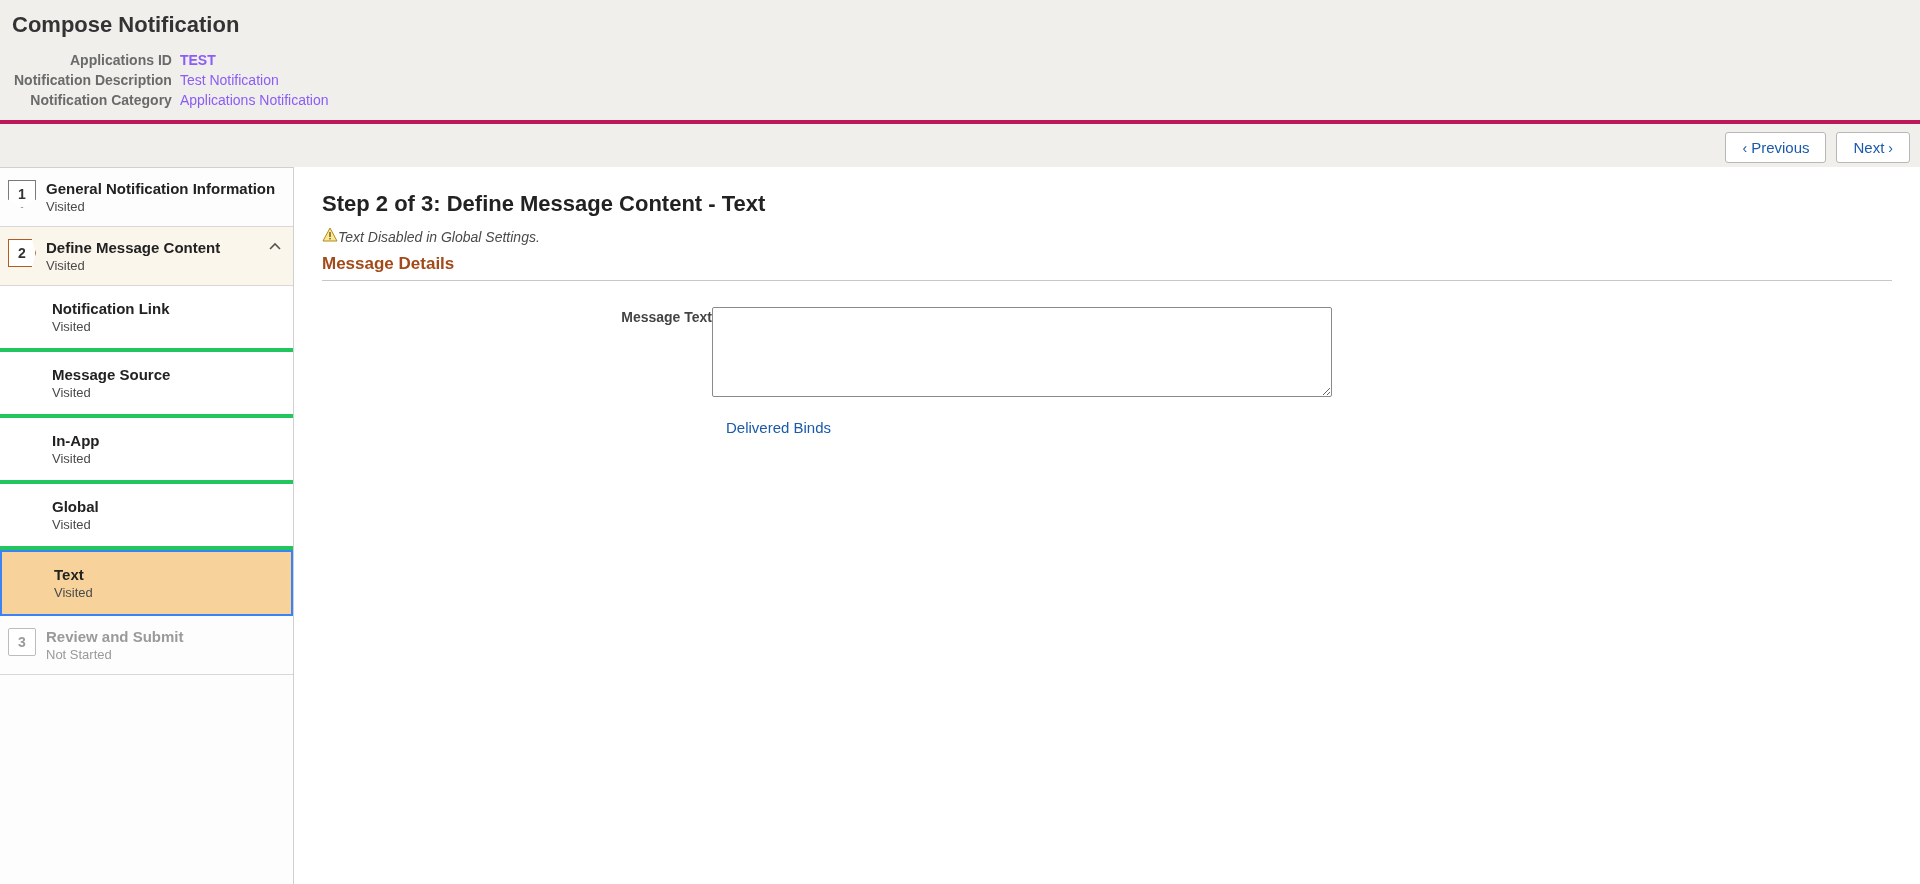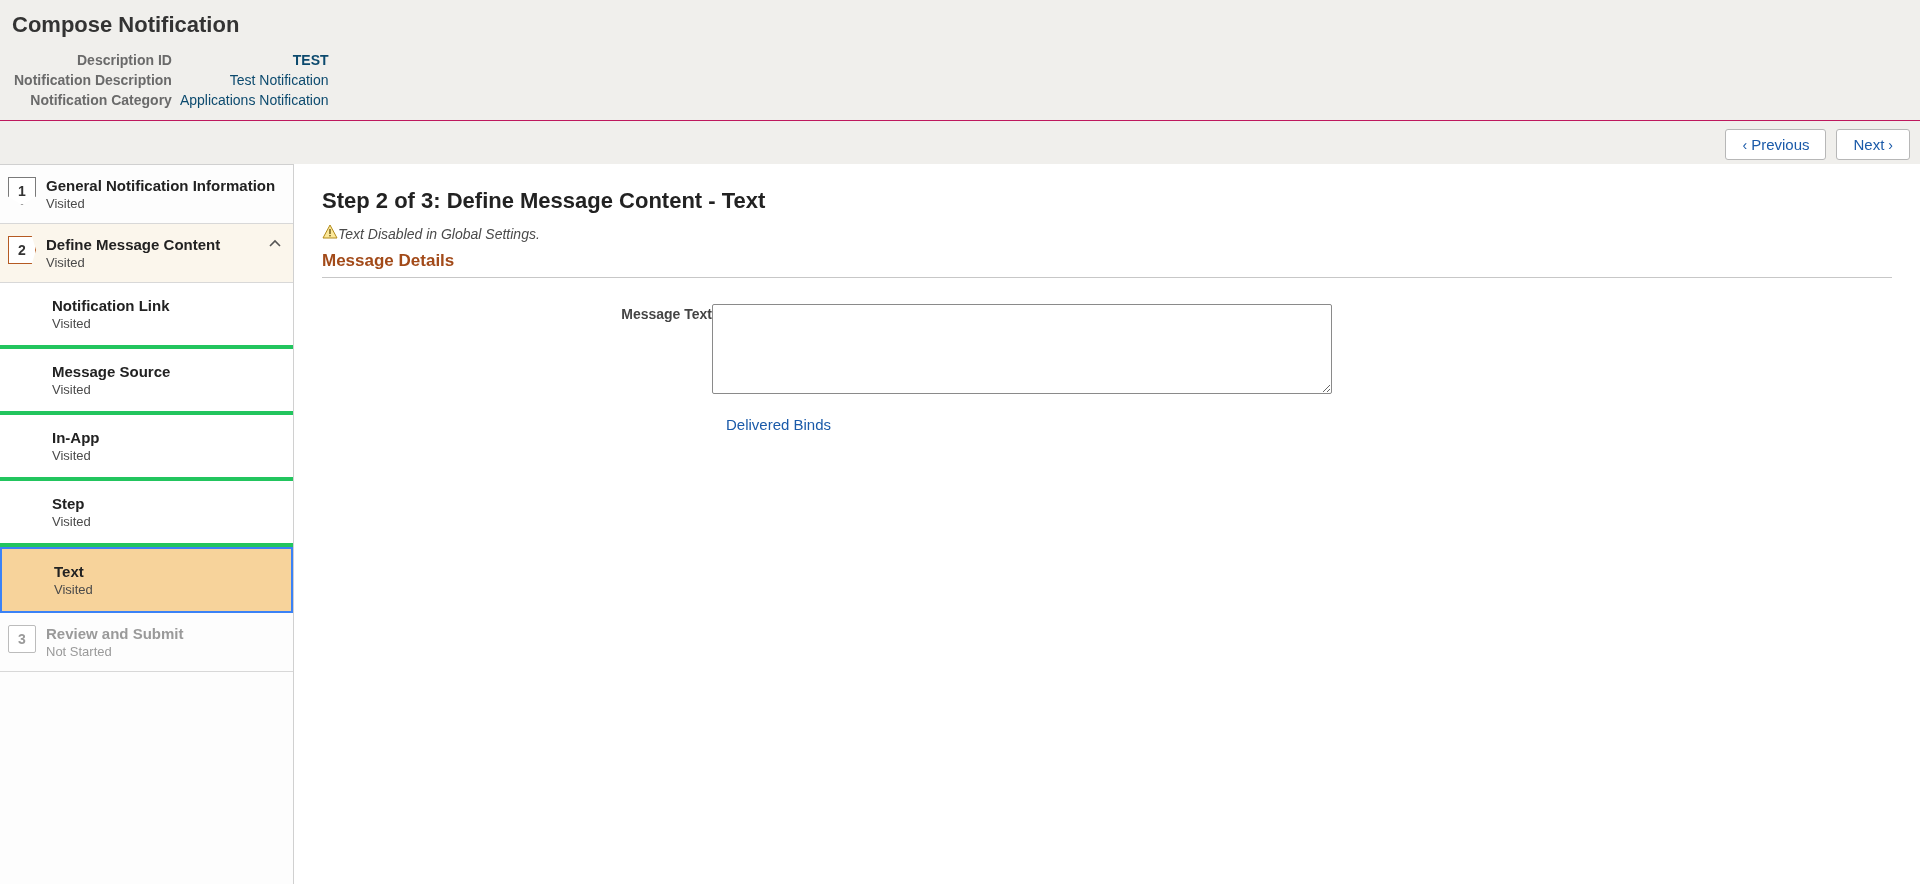--- a/index.html
+++ b/index.html
@@ -6,21 +6,21 @@
   html, body {
     margin: 0; padding: 0;
     font-family: Arial, Helvetica, sans-serif;
     font-size: 14px;
     color: #333;
     background: #fff;
   }
   
   .header {
     background: #f0efec;
-    border-bottom: 1px solid #be185d;
+    border-bottom: 4px solid #be185d;
     padding: 8px 10px 10px 10px;
   }
   .page-title {
     font-size: 22px;
     font-weight: bold;
     color: #333;
     margin: 4px 0 12px 2px;
   }
   .meta-table {
     border-collapse: collapse;
@@ -28,22 +28,21 @@
   }
   .meta-table td.label {
     text-align: right;
     color: #6a6a6a;
     font-weight: bold;
     padding: 2px 8px 2px 0;
     white-space: nowrap;
   }
   .meta-table td.value {
     padding: 2px 0;
-    color: #0c4a6e;
-    text-align: right;
+    color: #8b5cf6;
   }
   .meta-table td.value.strong { font-weight: bold; }
   .nav-bar {
     display: flex;
     justify-content: flex-end;
     gap: 10px;
     padding: 8px 10px 4px 10px;
     background: #f0efec;
   }
   .btn {
@@ -187,21 +186,21 @@
   }
 </style>
 </head>
 <body>
 
 <div class="header">
   <div class="page-title">Compose Notification</div>
   <table class="meta-table">
     <tbody>
         <tr>
-      <td class="label">Description ID</td>
+      <td class="label">Applications ID</td>
       <td class="value strong">TEST</td>
     </tr>
     <tr>
       <td class="label">Notification Description</td>
       <td class="value">Test Notification</td>
     </tr>
     <tr>
       <td class="label">Notification Category</td>
       <td class="value">Applications Notification</td>
     </tr>
@@ -250,21 +249,21 @@
     </div>
     <div class="substep">
       <div class="sub-title">Message Source</div>
       <div class="sub-status">Visited</div>
     </div>
     <div class="substep">
       <div class="sub-title">In-App</div>
       <div class="sub-status">Visited</div>
     </div>
     <div class="substep">
-      <div class="sub-title">Step</div>
+      <div class="sub-title">Global</div>
       <div class="sub-status">Visited</div>
     </div>
     <div class="substep active">
       <div class="sub-title">Text</div>
       <div class="sub-status">Visited</div>
     </div>
 
     <div class="step step3 disabled">
       <div class="num-shape">3</div>
       <div class="step-text">

